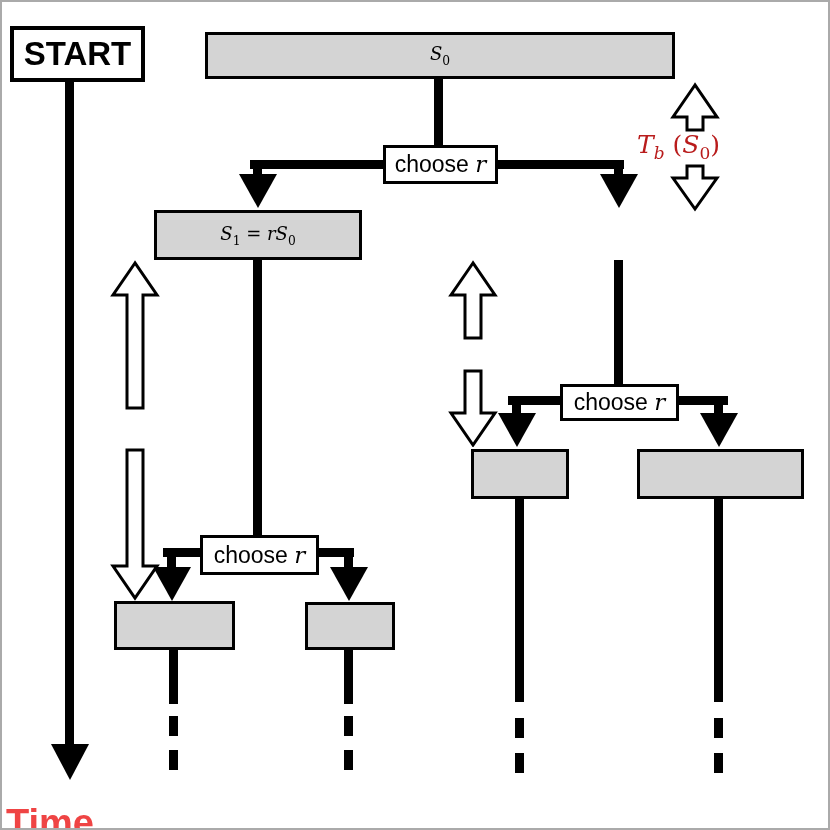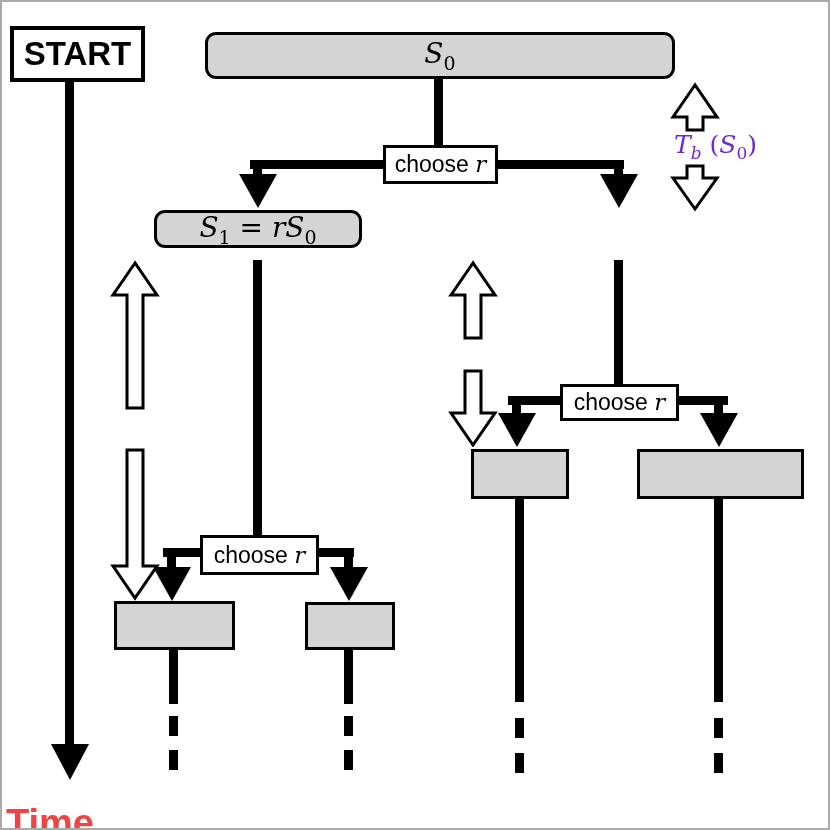--- a/index.html
+++ b/index.html
@@ -19,27 +19,27 @@
   .gbox{
     position:absolute;background:var(--node-fill,#d4d4d4);
     border:3px solid #000;box-sizing:border-box;z-index:3;
     display:flex;align-items:center;justify-content:center;
   }
   .wbox{
     position:absolute;background:#ffffff;border:3px solid #000;box-sizing:border-box;z-index:3;
     display:flex;align-items:center;justify-content:center;
     font-size:23px;color:#000;white-space:nowrap;
   }
-  .mathtext{font-family:"DejaVu Serif","Liberation Serif",serif;font-size:28px;color:#000;border-radius:11px;}
+  .mathtext{font-family:"DejaVu Serif","Liberation Serif",serif;font-size:18px;color:#000;}
   .var{font-family:"DejaVu Serif","Liberation Serif",serif;font-style:italic;}
   sub{font-size:68%;}
   .tlabel{
-    position:absolute;z-index:4;text-align:right;
+    position:absolute;z-index:4;text-align:left;
     font-family:"DejaVu Serif","Liberation Serif",serif;
-    font-size:25px;color:#6d28d9;white-space:nowrap;
+    font-size:25px;color:#b91c1c;white-space:nowrap;
   }
   .dblarrow{position:absolute;z-index:2;}
   #start-box{
     position:absolute;left:8px;top:24px;width:135px;height:56px;
     box-sizing:border-box;border:4px solid #000;background:#fff;z-index:3;
     display:flex;align-items:center;justify-content:center;
     font-weight:bold;font-size:33px;letter-spacing:0px;color:#000;
   }
   #time-label{
     position:absolute;left:4px;top:800px;z-index:4;
@@ -94,21 +94,21 @@
   <svg class="dblarrow" style="left:444px;top:258px;" width="54" height="187" viewBox="0 0 54 187">
     <polygon points="27,3 5,35 19,35 19,78 35,78 35,35 49,35" fill="#fff" stroke="#000" stroke-width="3"></polygon>
     <polygon points="19,111 19,153 5,153 27,185 49,153 35,153 35,111" fill="#fff" stroke="#000" stroke-width="3"></polygon>
   </svg>
 
   <div class="tlabel" style="left:635px;top:128px;width:120px;"><span class="var">T</span><sub class="var">b</sub><span> (</span><span class="var">S</span><sub>0</sub><span>)</span></div>
 
   <div class="gbox mathtext" style="left:203px;top:30px;width:470px;height:47px;">
     <span><span class="var">S</span><sub>0</sub></span>
   </div>
-  <div class="gbox mathtext" style="left:152px;top:208px;width:208px;height:38px;">
+  <div class="gbox mathtext" style="left:152px;top:208px;width:208px;height:50px;">
     <span><span class="var">S</span><sub>1</sub><span> = </span><span class="var">r</span><span class="var">S</span><sub>0</sub></span>
   </div>
 
   <div class="wbox" style="left:381px;top:143px;width:115px;height:39px;">
     <span><span>choose </span><span class="var">r</span></span>
   </div>
   <div class="wbox" style="left:198px;top:533px;width:119px;height:40px;">
     <span><span>choose </span><span class="var">r</span></span>
   </div>
   <div class="wbox" style="left:558px;top:382px;width:119px;height:37px;">

